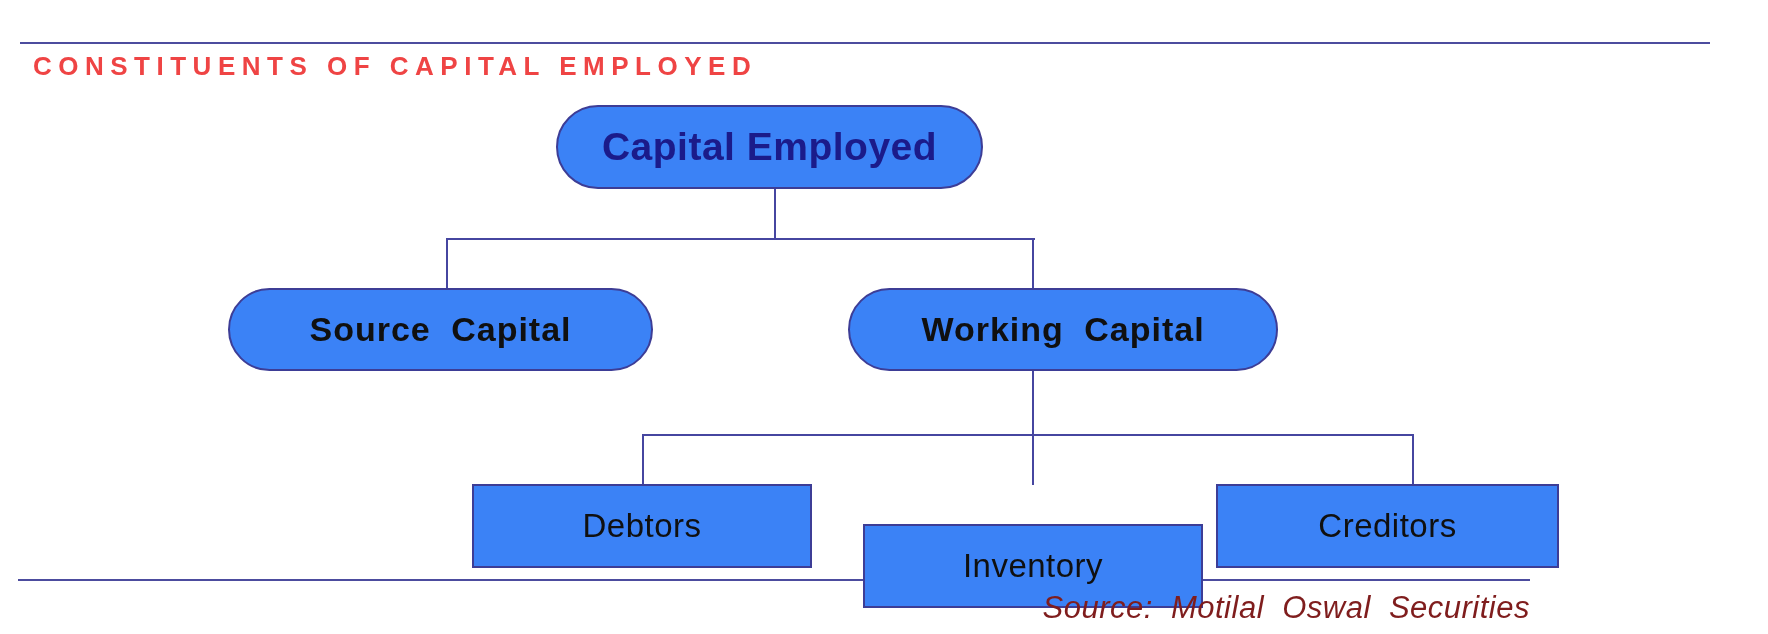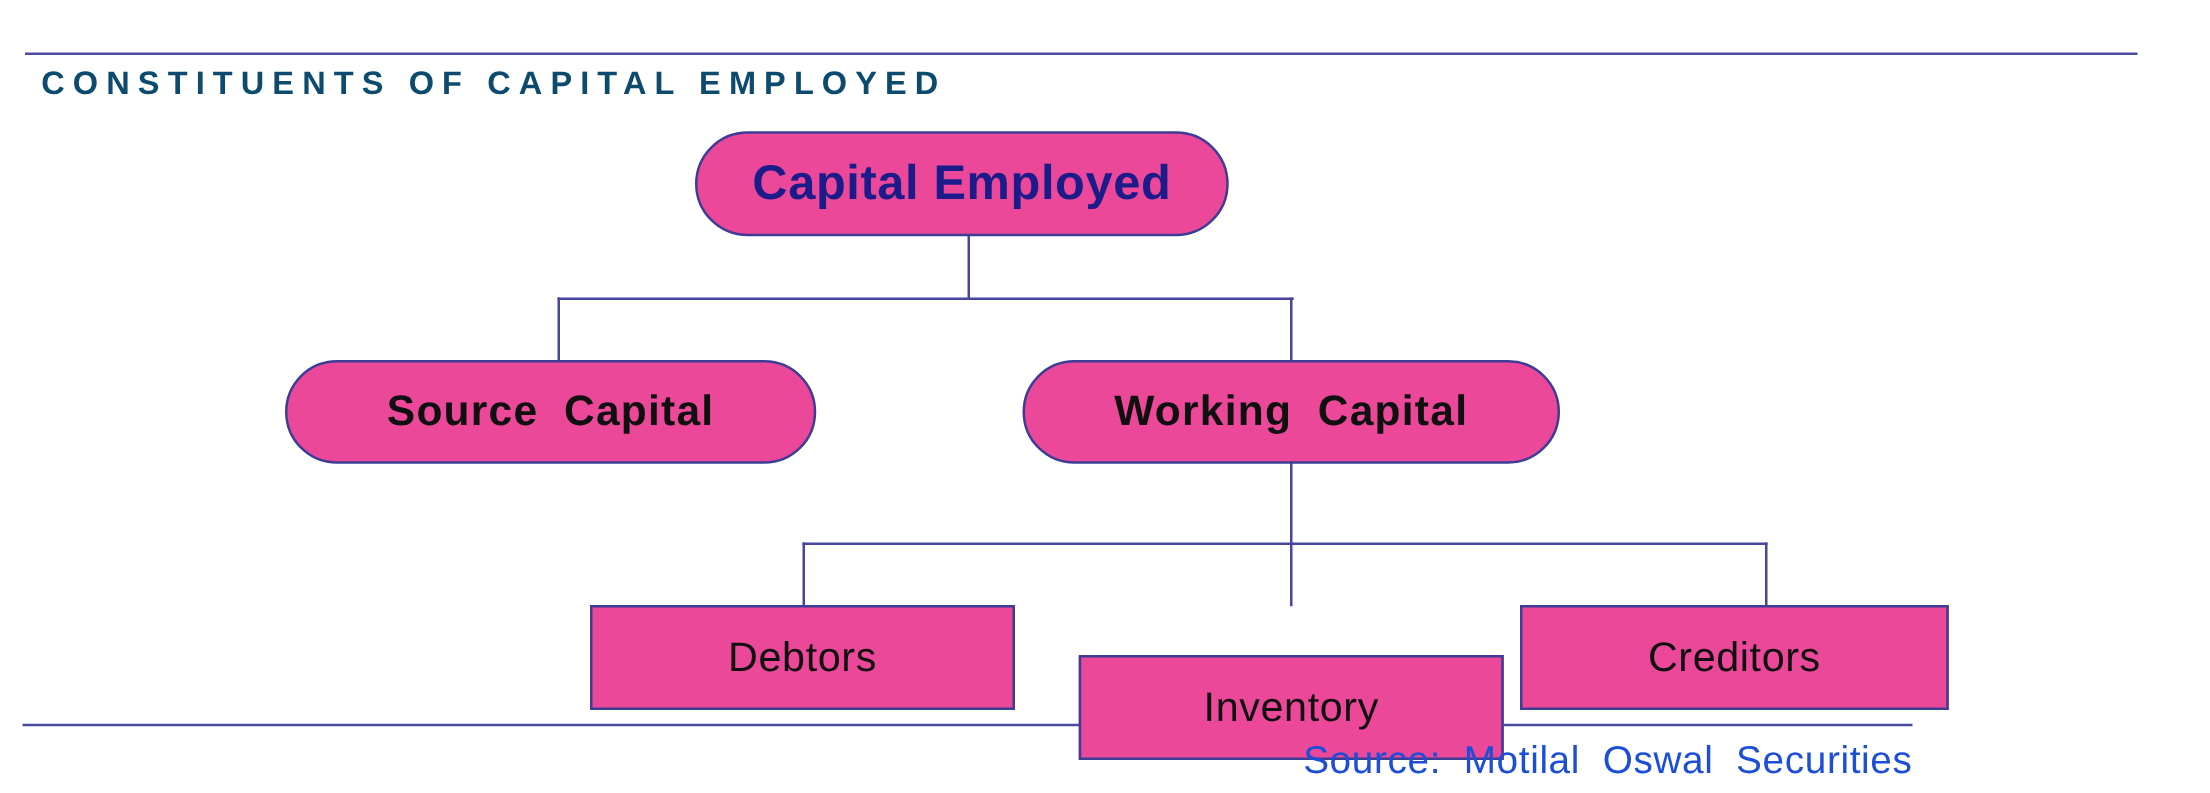--- a/index.html
+++ b/index.html
@@ -27,72 +27,73 @@
   .rule.bottom { left: 18px;  top: 579px; width: 1512px; }
 
   
   .title {
     position: absolute;
     left: 33px;
     top: 51px;
     font-size: 26px;
     font-weight: bold;
     letter-spacing: 6.5px;
-    color: #0c4a6e;
+    color: #ef4444;
     white-space: nowrap;
   }
 
   
   .line {
     position: absolute;
     background: #4646a0;
   }
   .line.v { width: 2px; }
   .line.h { height: 2px; }
 
   
   .node {
     position: absolute;
     display: flex;
     align-items: center;
     justify-content: center;
-    background: #ec4899;
+    background: #3b82f6;
     border: 2px solid #3d3d96;
     box-sizing: border-box;
     white-space: nowrap;
   }
   .node.pill { border-radius: 42px; }
   .node.rect { border-radius: 0; align-items: center; }
 
   .node.root {
     left: 556px; top: 105px; width: 427px; height: 84px;
     font-size: 39px; font-weight: bold; color: #1b1b8a;
     letter-spacing: 0.5px;
   }
   .node.fixed   { left: 228px; top: 288px; width: 425px; height: 83px; }
-  .node.working { left: 818px; top: 288px; width: 430px; height: 83px; }
+  .node.working { left: 848px; top: 288px; width: 430px; height: 83px; }
   .node.fixed, .node.working {
     font-size: 34px; font-weight: bold; color: #101010;
     word-spacing: 10px; letter-spacing: 1px;
   }
   .node.debtors   { left: 472px;  top: 484px; width: 340px; height: 84px; }
   .node.inventory { left: 863px;  top: 484px; width: 340px; height: 84px; margin-top: 40px; }
   .node.creditors { left: 1216px; top: 484px; width: 343px; height: 84px; }
   .node.leaf {
     font-size: 33px; font-weight: normal; color: #101010;
     letter-spacing: 0.5px;
   }
 
   
   .source {
     position: absolute;
     top: 590px;
     right: 238px;
     font-size: 31px;
-    color: #1d4ed8;
+    font-style: italic;
+    color: #7f1d1d;
     word-spacing: 9px;
     letter-spacing: 0.5px;
     white-space: nowrap;
   }
 </style>
 </head>
 <body>
 
 <div class="canvas">
 

